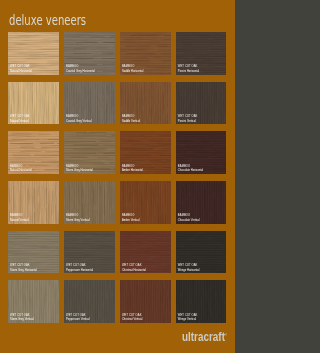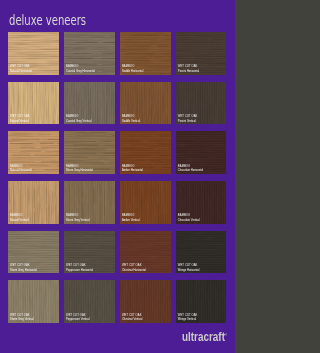--- a/index.html
+++ b/index.html
@@ -1,20 +1,20 @@
 <!DOCTYPE html>
 <html><head>
 <meta charset="utf-8">
 <title>deluxe veneers</title>
 <style>
   html,body{margin:0;padding:0;background:#42423c;}
   body{width:235px;height:353px;overflow:hidden;
        font-family:"Liberation Sans",sans-serif;
        -webkit-font-smoothing:antialiased;}
-  .page{position:relative;width:235px;height:353px;background:#4c1d95;}
+  .page{position:relative;width:235px;height:353px;background:#a16207;}
 
   .title{position:absolute;left:9px;top:13px;font-size:13.5px;line-height:14px;
          font-family:"DejaVu Sans",sans-serif;
          transform:scaleX(0.745);transform-origin:left top;
          color:#d9d9d5;letter-spacing:0px;white-space:nowrap;}
 
   .grid{position:absolute;left:8px;top:32px;width:219px;height:292px;}
   .cell{position:absolute;width:50.7px;height:42.8px;overflow:hidden;}
   .cell .tex{position:absolute;left:0;top:0;width:100%;height:100%;}
   .cell .shade{position:absolute;left:0;top:0;right:0;bottom:0;}

